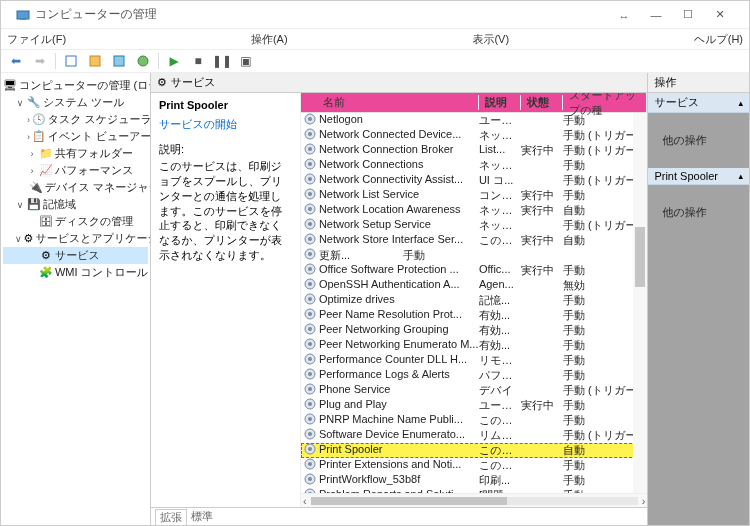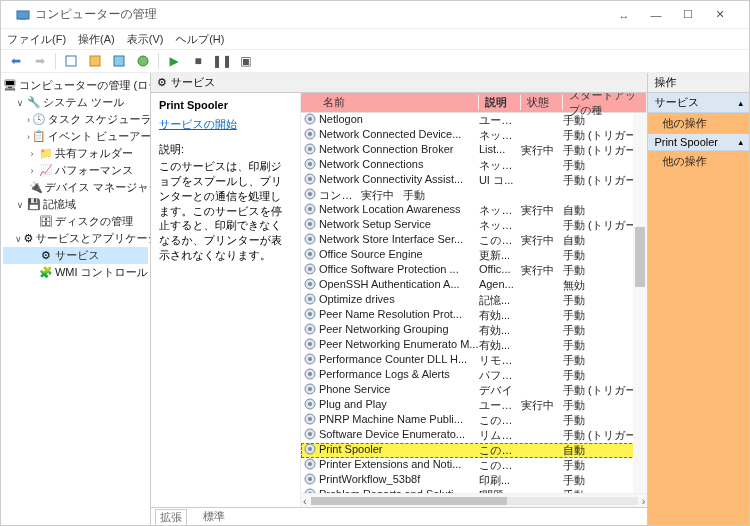--- a/index.html
+++ b/index.html
@@ -2,69 +2,69 @@
 <html><head>
 <meta charset="utf-8">
 <style>
   * { box-sizing: border-box; margin: 0; padding: 0; font-family: "Segoe UI", Meiryo, sans-serif; font-size: 11px; }
   body { background: #fff; width: 750px; height: 526px; overflow: hidden; border: 1px solid #ccc; }
   .titlebar { height: 28px; display: flex; align-items: center; padding: 0 14px; border-bottom: 1px solid #eee; }
   .titlebar .icon { width: 16px; height: 16px; margin-right: 4px; display: inline-flex; align-items: center; justify-content: center; }
   .titlebar .title { flex: 1; color: #555; font-size: 12px; }
   .titlebar .ctrls { display: flex; gap: 2px; }
   .titlebar .ctrls span { width: 30px; height: 20px; display: flex; align-items: center; justify-content: center; color: #555; cursor: pointer; }
-  .menubar { height: 20px; display: flex; align-items: center; padding: 0 6px; color: #333; font-size: 11px; gap: 12px; }
+  .menubar { height: 20px; display: flex; align-items: center; padding: 0 6px; color: #333; font-size: 11px; gap: 12px; justify-content: space-between; }
   .menubar span { cursor: default; }
   .toolbar { height: 24px; display: flex; align-items: center; padding: 0 4px; gap: 2px; border-top: 1px solid #eee; border-bottom: 1px solid #eee; }
   .toolbar .tbtn { width: 22px; height: 22px; display: flex; align-items: center; justify-content: center; cursor: pointer; font-size: 12px; }
   .toolbar .sep { width: 1px; height: 16px; background: #ddd; margin: 0 2px; }
   .main { display: flex; height: calc(100% - 72px); }
   .leftpane { width: 175px; background: #fff; border-right: 1px solid #ccc; padding: 4px 2px; overflow: hidden; }
   .tree .node { display: flex; align-items: center; gap: 2px; padding: 1px 0; cursor: default; white-space: nowrap; }
   .tree .exp { width: 10px; color: #555; font-size: 9px; display: inline-block; text-align: center; }
   .tree .ticon { width: 14px; height: 14px; display: inline-flex; align-items: center; justify-content: center; font-size: 11px; }
   .tree .lbl { color: #222; }
   .tree .ind0 { padding-left: 0; }
   .tree .ind1 { padding-left: 12px; }
   .tree .ind2 { padding-left: 24px; }
   .tree .sel { background: #cce8ff; }
   .centerpane { flex: 1; display: flex; flex-direction: column; border-right: 1px solid #ccc; }
   .centerhead { height: 20px; background: #f0f0f0; display: flex; align-items: center; padding: 0 6px; border-bottom: 1px solid #ccc; gap: 4px; }
   .centerbody { flex: 1; display: flex; overflow: hidden; }
   .descpane { width: 150px; border-right: 1px solid #eee; padding: 6px 8px; font-size: 11px; }
   .descpane .sname { font-weight: bold; margin-bottom: 6px; }
-  .descpane a { color: #0066cc; text-decoration: underline; cursor: pointer; display: block; margin-bottom: 10px; }
+  .descpane a { color: #0066cc; cursor: pointer; display: block; margin-bottom: 10px; }
   .descpane .dlbl { margin-bottom: 2px; }
   .descpane .dtxt { line-height: 1.35; }
   .listpane { flex: 1; display: flex; flex-direction: column; overflow: hidden; position: relative; }
-  .listhead { height: 20px; display: flex; align-items: center; border-bottom: 1px solid #e0e0e0; background: #fca5a5; font-size: 11px; color: #333; }
+  .listhead { height: 20px; display: flex; align-items: center; border-bottom: 1px solid #e0e0e0; background: #ec4899; font-size: 11px; color: #333; }
   .listhead .col { padding: 0 6px; border-right: 1px solid #eee; }
   .listrows { flex: 1; overflow: hidden; position: relative; }
   .row { height: 15px; display: flex; align-items: flex-start; font-size: 11px; color: #222; }
   .row .ricon { width: 18px; display: flex; align-items: center; justify-content: center; font-size: 11px; color: #777; }
   .row .c1 { flex: 0 0 160px; white-space: nowrap; overflow: hidden; text-overflow: ellipsis; }
   .row .c2 { flex: 0 0 42px; white-space: nowrap; overflow: hidden; text-overflow: ellipsis; }
   .row .c3 { flex: 0 0 42px; white-space: nowrap; overflow: hidden; }
   .row .c4 { flex: 1; white-space: nowrap; overflow: hidden; text-overflow: ellipsis; }
   .row.highlight { background: #fff352; outline: 1px dashed #e53935; outline-offset: -1px; }
   .hscroll { height: 14px; border-top: 1px solid #eee; display: flex; align-items: center; justify-content: space-between; background: #f7f7f7; font-size: 9px; color: #666; padding: 0 2px;}
   .hscroll .track { flex: 1; height: 8px; background: #e8e8e8; margin: 0 4px; position: relative; }
   .hscroll .thumb { position: absolute; left: 0; top: 0; height: 100%; width: 60%; background: #c5c5c5; }
   .vscroll { position: absolute; right: 0; top: 20px; bottom: 14px; width: 14px; background: #f7f7f7; }
   .vscroll .vthumb { position: absolute; top: 30%; height: 60px; left: 2px; right: 2px; background: #c5c5c5; }
-  .centerfoot { height: 18px; border-top: 1px solid #ccc; display: flex; align-items: center; padding: 0 4px; gap: 12px; font-size: 11px; color: #666; }
+  .centerfoot { height: 18px; border-top: 1px solid #ccc; display: flex; align-items: center; padding: 0 4px; gap: 0; font-size: 11px; color: #666; }
   .centerfoot span { padding: 0 4px; }
-  .rightpane { width: 118px; background: #fdba74; display: flex; flex-direction: column; }
+  .rightpane { width: 118px; background: #a3a3a3; display: flex; flex-direction: column; }
   .rightpane .rhead { height: 20px; background: #f0f0f0; border-bottom: 1px solid #ccc; padding: 0 6px; display: flex; align-items: center; }
   .rightpane .rcat { background: #dbe6f3; padding: 2px 6px; display: flex; justify-content: space-between; align-items: center; border-bottom: 1px solid #c5d5e8; }
   .rightpane .rcat .tri { font-size: 9px; }
-  .rightpane .ract { padding: 3px 14px; cursor: pointer; color: #222; }
+  .rightpane .ract { padding: 20px 14px; cursor: pointer; color: #222; }
   .col.n { width: 178px; }
   .col.d { width: 42px; font-weight: bold; }
-  .col.s { width: 42px; }
+  .col.s { width: 42px; font-weight: bold; }
   .col.st { flex: 1; }
   svg { display: block; }
 </style>
 </head>
 <body>
 
 <div class="titlebar">
   <span class="icon">
     <svg width="14" height="14" viewBox="0 0 14 14">
         <rect x="1" y="3" width="12" height="8" fill="#5b9bd5" stroke="#2e6da4"></rect>
@@ -264,20 +264,21 @@
               <span class="c3"></span>
               <span class="c4">手動 (トリガー開</span>
             </div>
             <div class="row">
               <span class="ricon">
                 <svg width="12" height="12">
                   <circle cx="6" cy="6" r="5" fill="#dfe6ee" stroke="#7a8ba0"></circle>
                   <circle cx="6" cy="6" r="2" fill="#7a8ba0"></circle>
                 </svg>
               </span>
+              <span class="c1">Network List Service</span>
               <span class="c2">コンピ...</span>
               <span class="c3">実行中</span>
               <span class="c4">手動</span>
             </div>
             <div class="row">
               <span class="ricon">
                 <svg width="12" height="12">
                   <circle cx="6" cy="6" r="5" fill="#dfe6ee" stroke="#7a8ba0"></circle>
                   <circle cx="6" cy="6" r="2" fill="#7a8ba0"></circle>
                 </svg>
@@ -311,21 +312,20 @@
               <span class="c3">実行中</span>
               <span class="c4">自動</span>
             </div>
             <div class="row">
               <span class="ricon">
                 <svg width="12" height="12">
                   <circle cx="6" cy="6" r="5" fill="#dfe6ee" stroke="#7a8ba0"></circle>
                   <circle cx="6" cy="6" r="2" fill="#7a8ba0"></circle>
                 </svg>
               </span>
-              <span class="c1">Office  Source Engine</span>
               <span class="c2">更新...</span>
               <span class="c3"></span>
               <span class="c4">手動</span>
             </div>
             <div class="row">
               <span class="ricon">
                 <svg width="12" height="12">
                   <circle cx="6" cy="6" r="5" fill="#dfe6ee" stroke="#7a8ba0"></circle>
                   <circle cx="6" cy="6" r="2" fill="#7a8ba0"></circle>
                 </svg>

